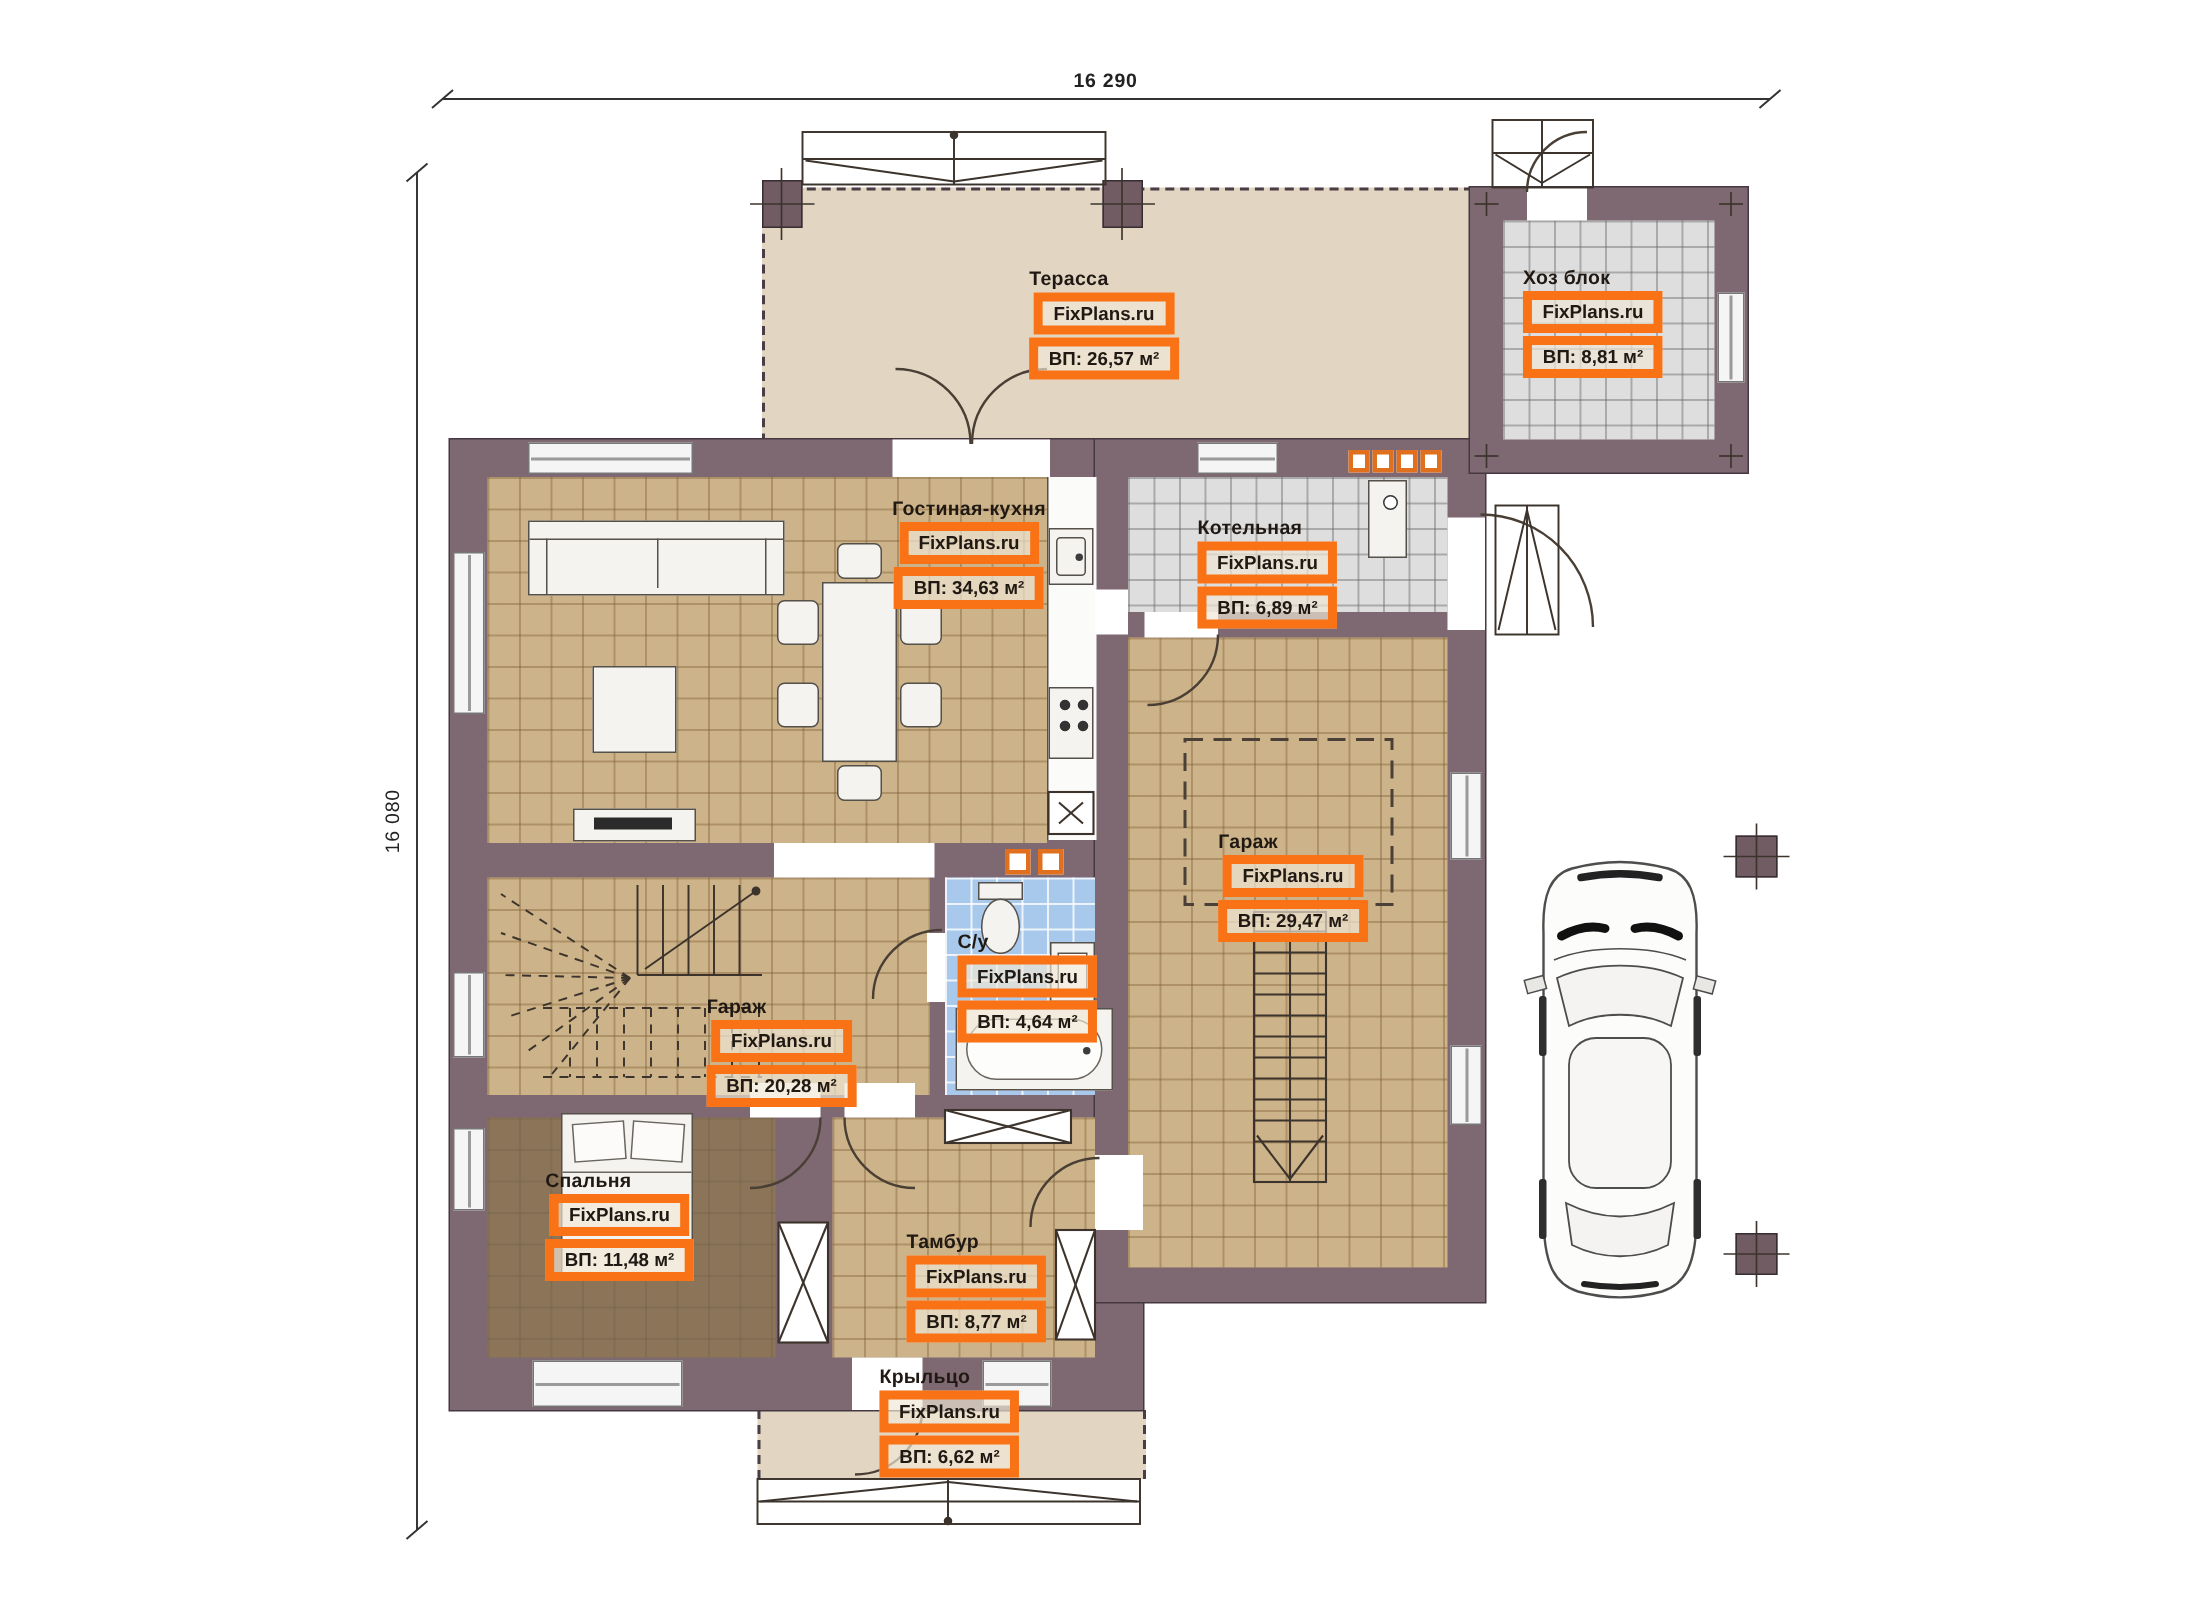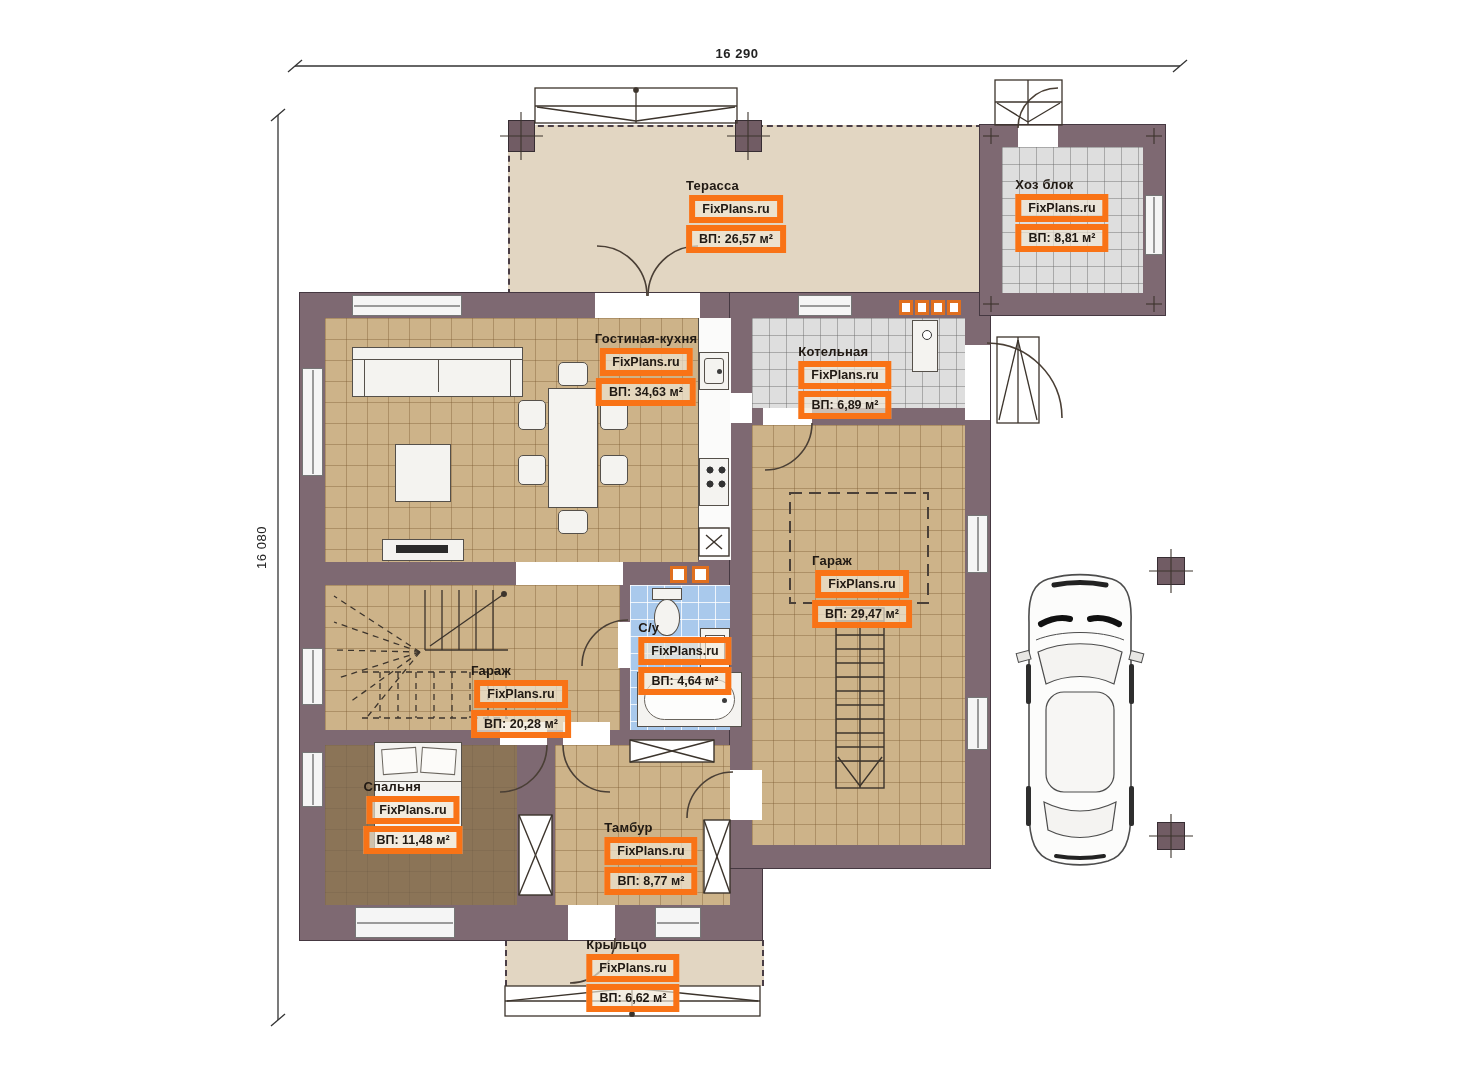--- a/index.html
+++ b/index.html
@@ -357,19 +357,19 @@
   <div class="room-label" style="left:413px;top:779px;">
     <div class="rname">Спальня</div>
     <span class="bx">FixPlans.ru</span>
     <span class="bx">ВП: 11,48 м²</span>
   </div>
   <div class="room-label" style="left:651px;top:820px;">
     <div class="rname">Тамбур</div>
     <span class="bx">FixPlans.ru</span>
     <span class="bx">ВП: 8,77 м²</span>
   </div>
-  <div class="room-label" style="left:627px;top:937px;padding-left:12px;">
+  <div class="room-label" style="left:627px;top:910px;padding-left:12px;">
     <div class="rname">Крыльцо</div>
     <span class="bx">FixPlans.ru</span>
     <span class="bx">ВП: 6,62 м²</span>
   </div>
 
 </div>
 
 </body></html>

